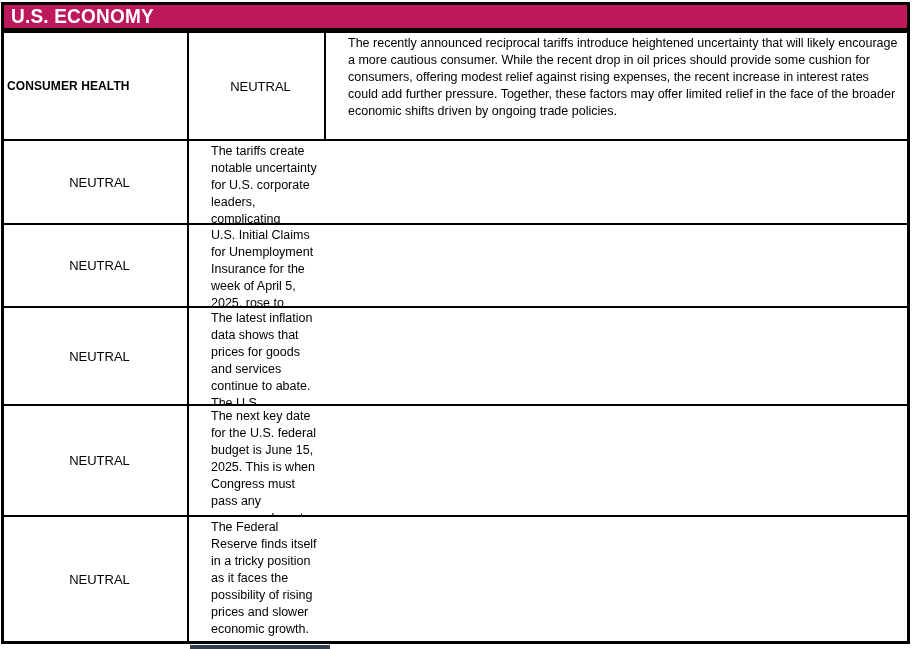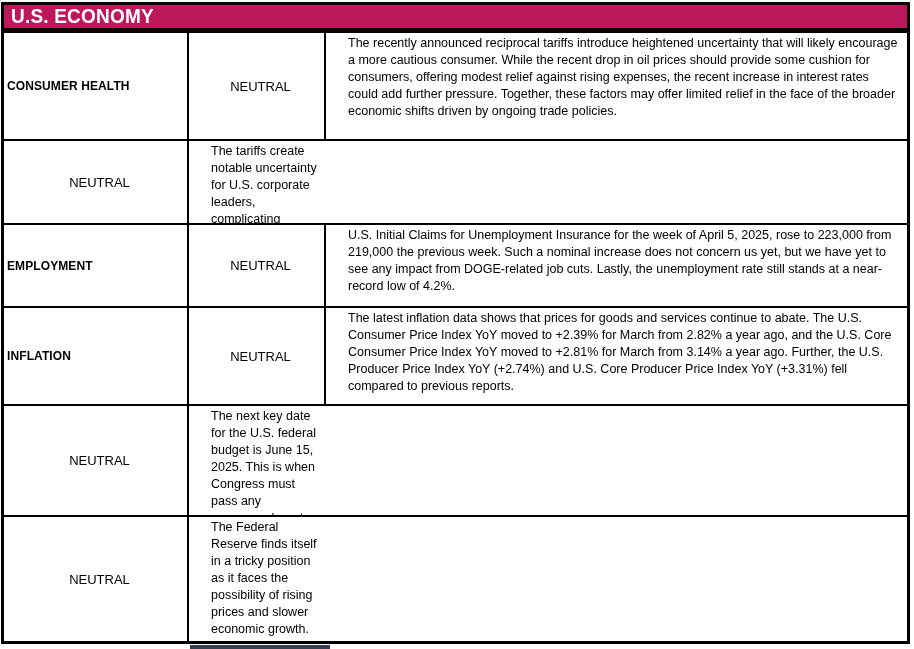--- a/index.html
+++ b/index.html
@@ -101,27 +101,25 @@
       <div class="cell rating-cell">NEUTRAL</div>
       <div class="cell desc-cell">The recently announced reciprocal tariffs introduce heightened uncertainty that will likely encourage a more cautious consumer. While the recent drop in oil prices should provide some cushion for consumers, offering modest relief against rising expenses, the recent increase in interest rates could add further pressure. Together, these factors may offer limited relief in the face of the broader economic shifts driven by ongoing trade policies.</div>
     </div>
 
     <div class="grid-row row-2">
       <div class="cell rating-cell">NEUTRAL</div>
       <div class="cell desc-cell">The tariffs create notable uncertainty for U.S. corporate leaders, complicating forecasts around costs and supply chain dynamics. The near-term outlook remains unclear, and projected earnings growth expectations for the full year 2034 will likely need to be adjusted lower.</div>
     </div>
 
     <div class="grid-row row-3">
-      <div class="cell cat-cell">EMPLOYMENT</div>
       <div class="cell rating-cell">NEUTRAL</div>
       <div class="cell desc-cell">U.S. Initial Claims for Unemployment Insurance for the week of April 5, 2025, rose to 223,000 from 219,000 the previous week. Such a nominal increase does not concern us yet, but we have yet to see any impact from DOGE-related job cuts. Lastly, the unemployment rate still stands at a near-record low of 4.2%.</div>
     </div>
 
     <div class="grid-row row-4">
-      <div class="cell cat-cell">INFLATION</div>
       <div class="cell rating-cell">NEUTRAL</div>
       <div class="cell desc-cell">The latest inflation data shows that prices for goods and services continue to abate. The U.S. Consumer Price Index YoY moved to +2.39% for March from 2.82% a year ago, and the U.S. Core Consumer Price Index YoY moved to +2.81% for March from 3.14% a year ago. Further, the U.S. Producer Price Index YoY (+2.74%) and U.S. Core Producer Price Index YoY (+3.31%) fell compared to previous reports.</div>
     </div>
 
     <div class="grid-row row-5">
       <div class="cell rating-cell">NEUTRAL</div>
       <div class="cell desc-cell">The next key date for the U.S. federal budget is June 15, 2025. This is when Congress must pass any necessary laws to align tax and spending policies with the budget resolution approved in April. This comes after the April 15, 2025, deadline for Congress to finalize the annual budget resolution, which sets the framework for spending decisions. In addition, progress on Elon Musk’s DOGE initiative for government cost-cutting continues.</div>
     </div>
 
     <div class="grid-row row-6">

